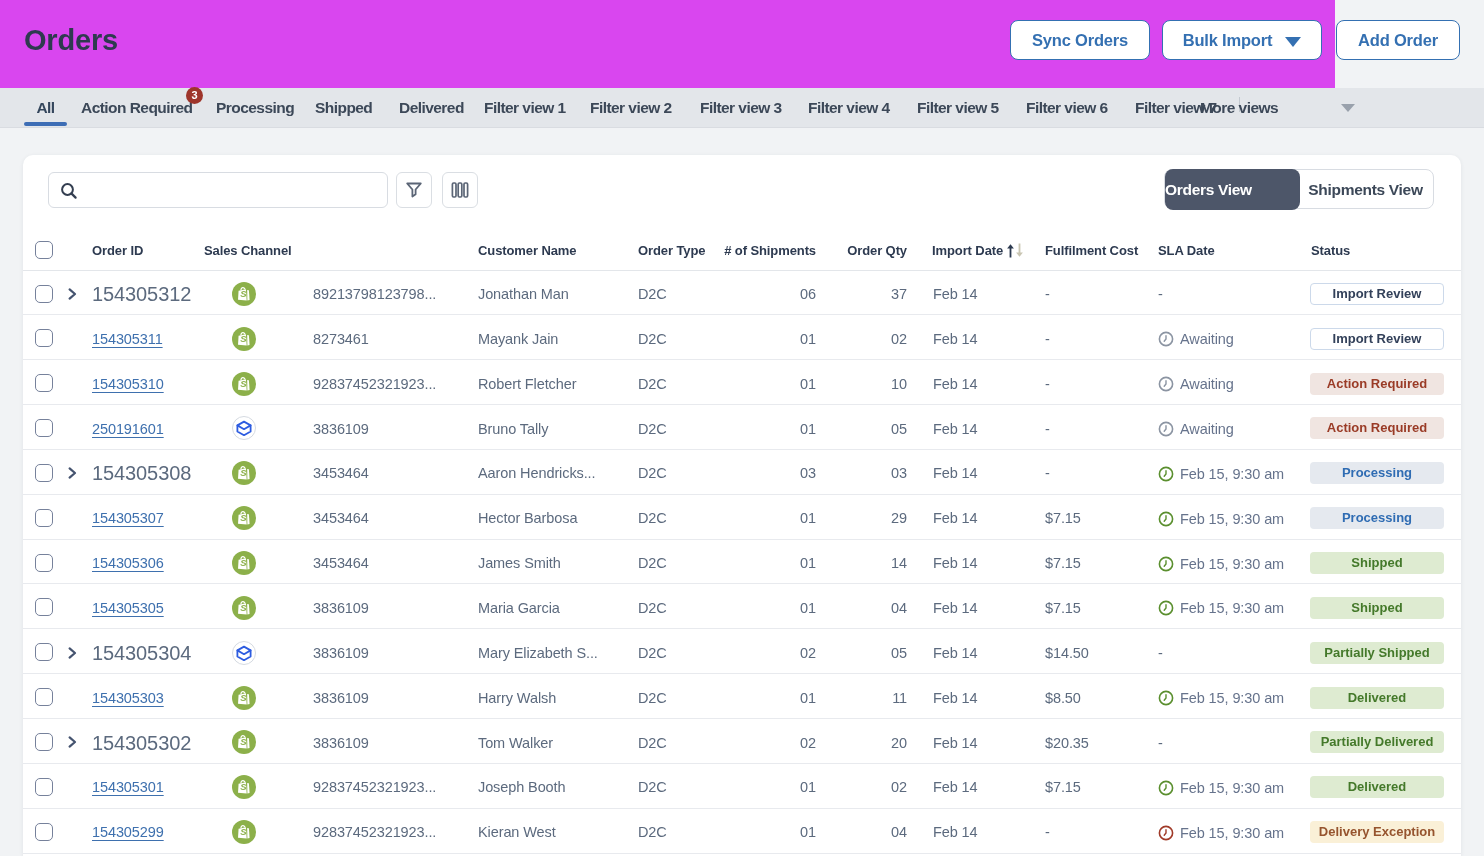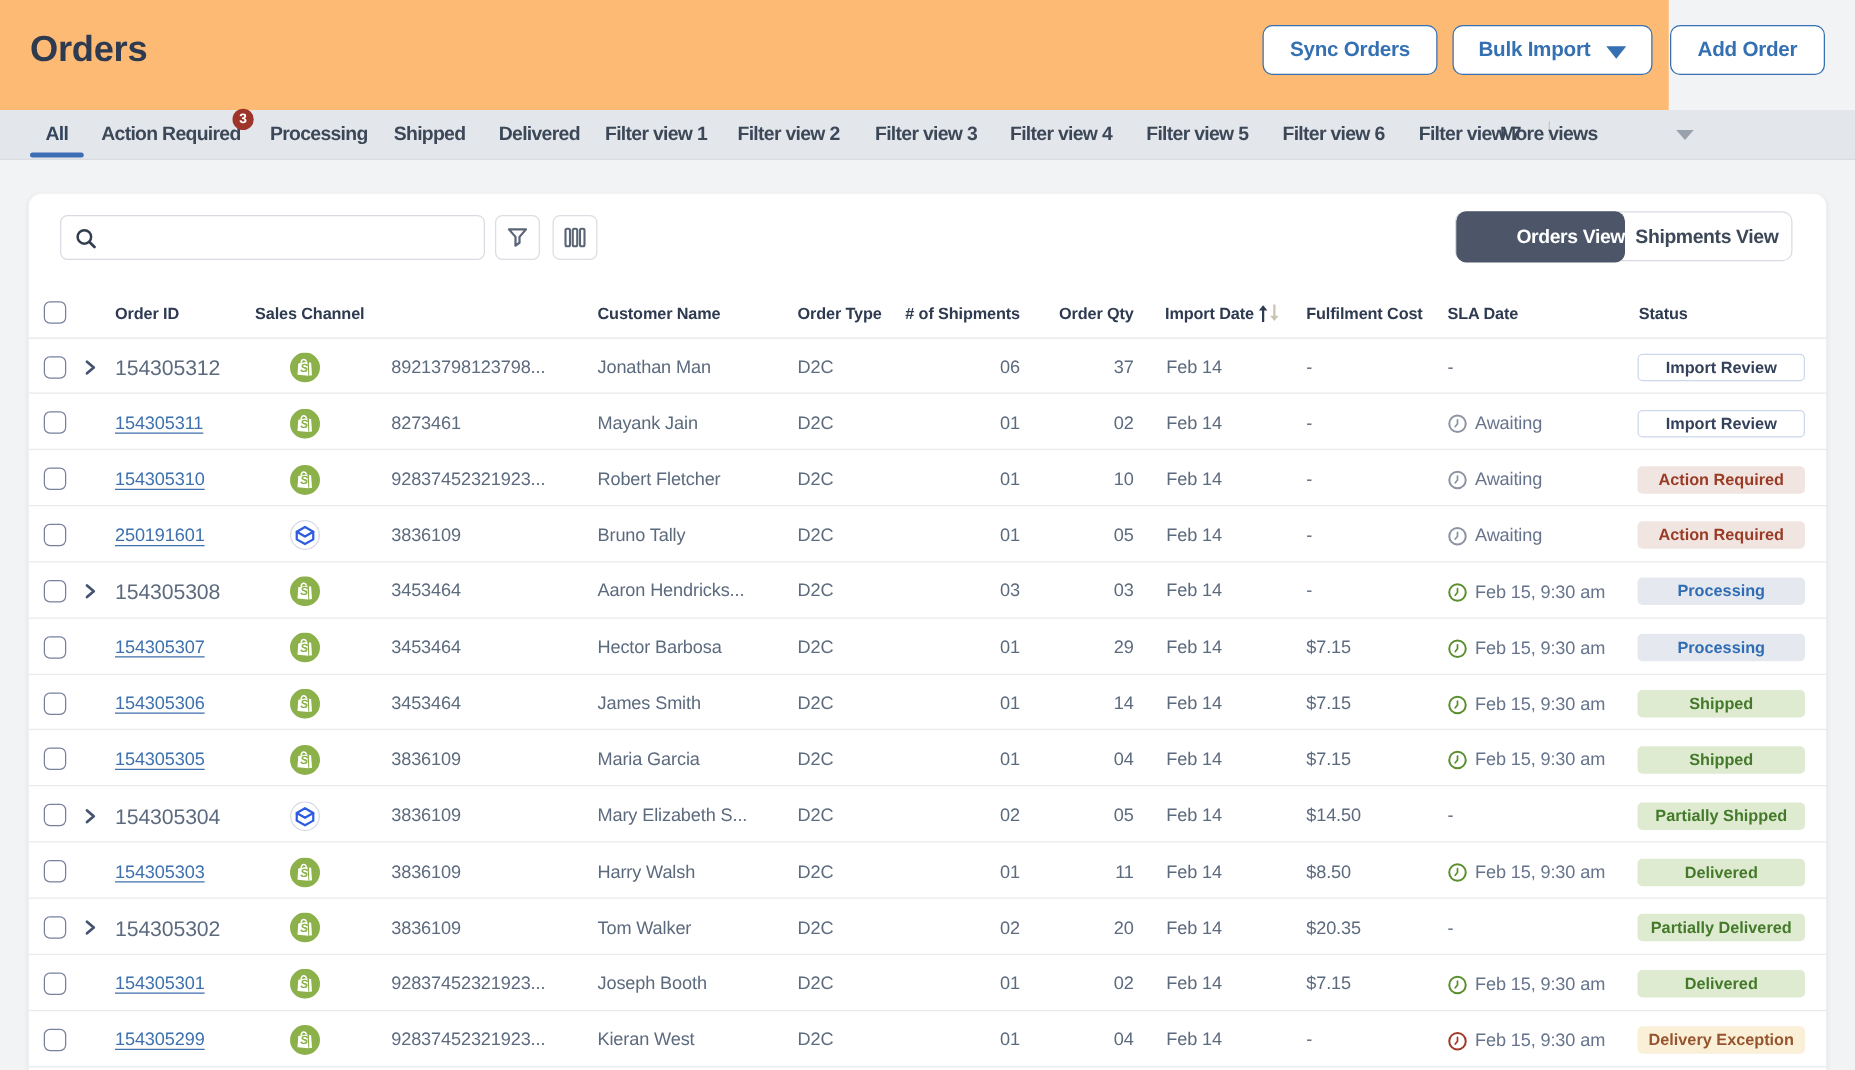--- a/index.html
+++ b/index.html
@@ -1,47 +1,47 @@
 <!DOCTYPE html>
 <html><head>
 <meta charset="utf-8">
 <style>
 * { margin:0; padding:0; box-sizing:border-box; }
 html,body { width:1484px; height:856px; overflow:hidden; font-family:"Liberation Sans",sans-serif; background:#f1f3f5; }
-.topbar { position:absolute; left:0; top:0; width:1335px; height:88px; background:#fdba74; }
+.topbar { position:absolute; left:0; top:0; width:1335px; height:88px; background:#d946ef; }
 .title { position:absolute; left:24px; top:24px; font-size:29px; font-weight:700; color:#2e3a4f; letter-spacing:-0.2px; }
 .btn { position:absolute; top:20px; height:40px; border:1.5px solid #3470b2; border-radius:8px; background:#fff; color:#3470b2; font-size:16.5px; font-weight:700; display:flex; align-items:center; justify-content:center; letter-spacing:-0.2px; }
 .caret-dn { display:inline-block; width:0; height:0; border-left:8px solid transparent; border-right:8px solid transparent; border-top:10px solid #3470b2; margin-left:13px; margin-top:3px; }
 .tabstrip { position:absolute; left:0; top:88px; width:1484px; height:40px; background:#e3e6ea; border-bottom:1px solid #d9dce1; }
 .tab { position:absolute; top:0; height:40px; line-height:40px; font-size:15.5px; font-weight:700; color:#3c4858; letter-spacing:-0.55px; }
 .tab.active { color:#34465c; }
 .tab.active::after { content:""; position:absolute; left:0; right:0; bottom:2px; height:4px; border-radius:2px; background:#3d6db5; }
 .badge { position:absolute; left:186px; top:-1px; width:17px; height:17px; border-radius:50%; background:#9e352b; color:#fff; font-size:11px; font-weight:700; text-align:center; line-height:17px; }
 .tabsep { position:absolute; left:1239px; top:9px; width:1px; height:15px; background:#c3c9d0; }
 .moreviews { position:absolute; left:1200px; top:0; height:40px; line-height:40px; font-size:15.5px; font-weight:700; color:#3c4858; letter-spacing:-0.55px; }
 .caret-gray { position:absolute; left:1341px; top:16px; width:0; height:0; border-left:7px solid transparent; border-right:7px solid transparent; border-top:8px solid #99a1ac; }
 .card { position:absolute; left:23px; top:155px; width:1438px; height:701px; background:#fff; border-radius:10px 10px 0 0; box-shadow:0 1px 4px rgba(40,50,60,.08); }
 .search { position:absolute; left:25px; top:17px; width:340px; height:36px; border:1px solid #d8dce2; border-radius:6px; background:#fff; }
 .search svg { position:absolute; left:11px; top:9px; }
 .search .ph { position:absolute; left:39px; top:0; line-height:35px; font-size:16.5px; font-style:italic; color:#98a2b0; letter-spacing:2.2px; }
 .sqbtn { position:absolute; top:17px; width:36px; height:36px; border:1px solid #dadee3; border-radius:6px; background:#fff; display:flex; align-items:center; justify-content:center; }
 .toggle { position:absolute; left:1141px; top:14px; width:270px; height:40px; border:1px solid #d8dce2; border-radius:8px; background:#fff; }
-.tg-left { position:absolute; left:0; top:-1px; width:135px; height:41px; background:#4d5669; border-radius:8px; color:#fff; font-size:15.5px; font-weight:700; text-align:right; line-height:41px; letter-spacing:-0.3px; }
+.tg-left { position:absolute; left:0; top:-1px; width:135px; height:41px; background:#4d5669; border-radius:8px; color:#fff; font-size:15.5px; font-weight:700; text-align:left; line-height:41px; letter-spacing:-0.3px; }
 .tg-right { position:absolute; right:0; top:0; width:135px; height:39px; color:#3c4858; font-size:15.5px; font-weight:700; text-align:center; line-height:39px; letter-spacing:-0.3px; }
 .thead { position:absolute; left:0; top:77px; width:1438px; height:38.5px; border-bottom:1px solid #e3e6ea; }
 .th { position:absolute; font-size:13px; font-weight:700; color:#2d3a50; top:0; line-height:37px; letter-spacing:-0.1px; }
 .th.ra { text-align:right; }
 .cbh { position:absolute; left:12px; top:9px; width:18px; height:18px; border:1.5px solid #76819b; border-radius:5px; background:#fff; }
 .row { position:absolute; left:0; width:1438px; height:44.85px; border-bottom:1px solid #e8eaee; }
 .row .cb { position:absolute; top:14px; width:18px; height:18px; border:1.5px solid #76819b; border-radius:5px; background:#fff; }
 .row .ic { position:absolute; top:calc(50% + 1.5px); transform:translateY(-50%); display:flex; }
 .row .chev { display:block; }
 .td { position:absolute; top:1.5px; line-height:45px; font-size:14.5px; color:#5c6a7e; white-space:nowrap; letter-spacing:-0.1px; }
 .td.ra { text-align:right; }
-.oid { position:absolute; top:1.5px; line-height:45px; font-size:17px; color:#5c6a7e; letter-spacing:-0.1px; }
+.oid { position:absolute; top:1.5px; line-height:45px; font-size:20px; color:#5c6a7e; letter-spacing:-0.1px; }
 .oid-link { position:absolute; top:1.5px; line-height:45px; font-size:14.5px; color:#3e70ae; text-decoration:underline; text-underline-offset:3px; letter-spacing:-0.1px; }
 .sla { position:absolute; top:1.5px; height:45px; display:flex; align-items:center; font-size:14.5px; color:#66738c; letter-spacing:-0.1px; }
 .sla .clk { margin-right:6px; }
 .chip { position:absolute; top:calc(50% + 1.5px); transform:translateY(-50%); width:134px; height:22px; border-radius:4px; font-size:13px; font-weight:700; text-align:center; line-height:22px; }
 .chip-import { background:#fff; border:1px solid #ccd9ea; color:#33415a; line-height:20px; }
 .chip-action { background:#f0e5e1; color:#9a3b26; }
 .chip-proc { background:#e5e9ef; color:#2f6cb3; }
 .chip-green { background:#deebd1; color:#44792a; }
 .chip-exc { background:#faf0d7; color:#96542e; }
 </style>

